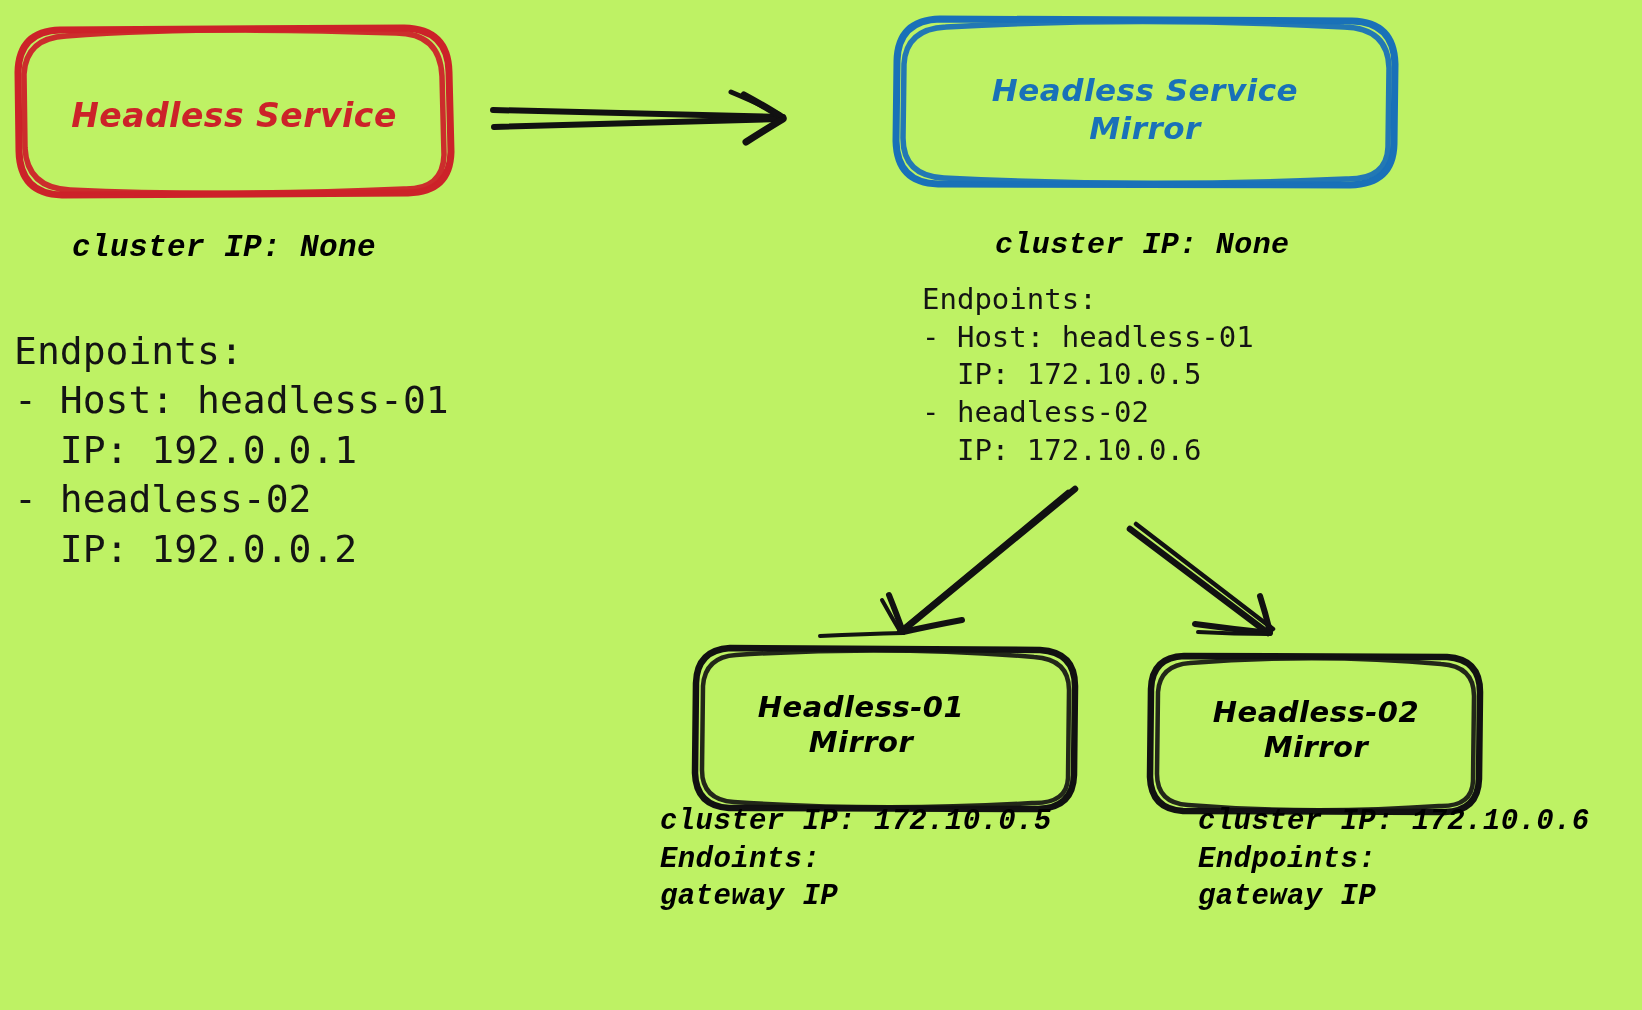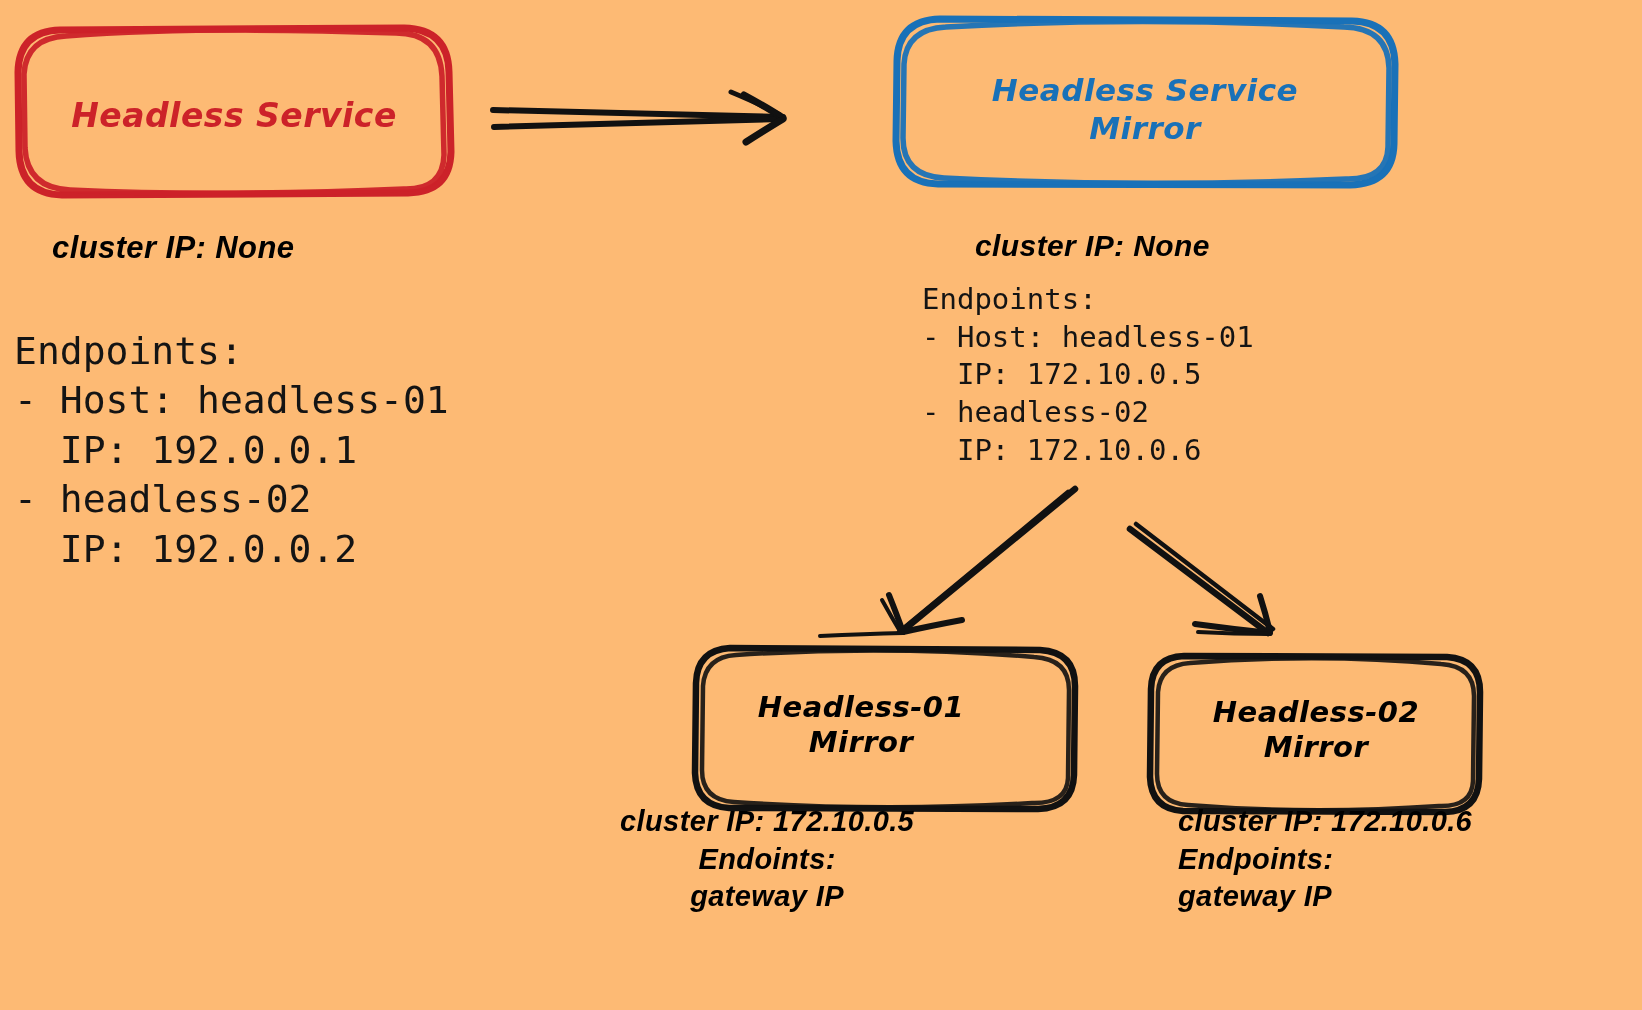--- a/index.html
+++ b/index.html
@@ -8,21 +8,21 @@
     padding: 0;
     background: #ffffff;
   }
   body {
     font-family: "DejaVu Sans", sans-serif;
   }
   #canvas {
     position: relative;
     width: 1642px;
     height: 1010px;
-    background: #fdba74;
+    background: #bef264;
     overflow: hidden;
   }
   #sketch-layer {
     position: absolute;
     left: 0;
     top: 0;
     width: 1642px;
     height: 1010px;
     pointer-events: none;
   }
@@ -32,27 +32,28 @@
     font-family: "DejaVu Sans", sans-serif;
     font-style: italic;
     font-weight: 600;
     letter-spacing: 0.5px;
     line-height: 1.22;
     white-space: pre-line;
     pointer-events: none;
   }
   .hand-text {
     position: absolute;
-    font-family: Liberation Sans, sans-serif;
+    font-family: Liberation Mono, monospace;
     font-style: italic;
     font-weight: 600;
     letter-spacing: 0.4px;
     line-height: 1.30;
     color: #000000;
     white-space: pre-line;
+    margin-left: 20px;
   }
   .mono-block {
     position: absolute;
     font-family: "DejaVu Sans Mono", monospace;
     font-weight: 500;
     color: #141414;
     white-space: pre;
     line-height: 1.30;
   }
 
@@ -83,21 +84,21 @@
   }
 
   
   #caption-left-cluster-ip {
     left: 52px; top: 228px; font-size: 31px;
   }
   #caption-right-cluster-ip {
     left: 975px; top: 226px; font-size: 30px;
   }
   #caption-mirror01 {
-    left: 620px; top: 803px; font-size: 29px; text-align: center;
+    left: 640px; top: 803px; font-size: 29px; text-align: left;
   }
   #caption-mirror02 {
     left: 1178px; top: 803px; width: 452px; font-size: 29px; 
   }
 
   
   #endpoints-left {
     left: 14px; top: 327px; font-size: 38px;
   }
   #endpoints-right {

